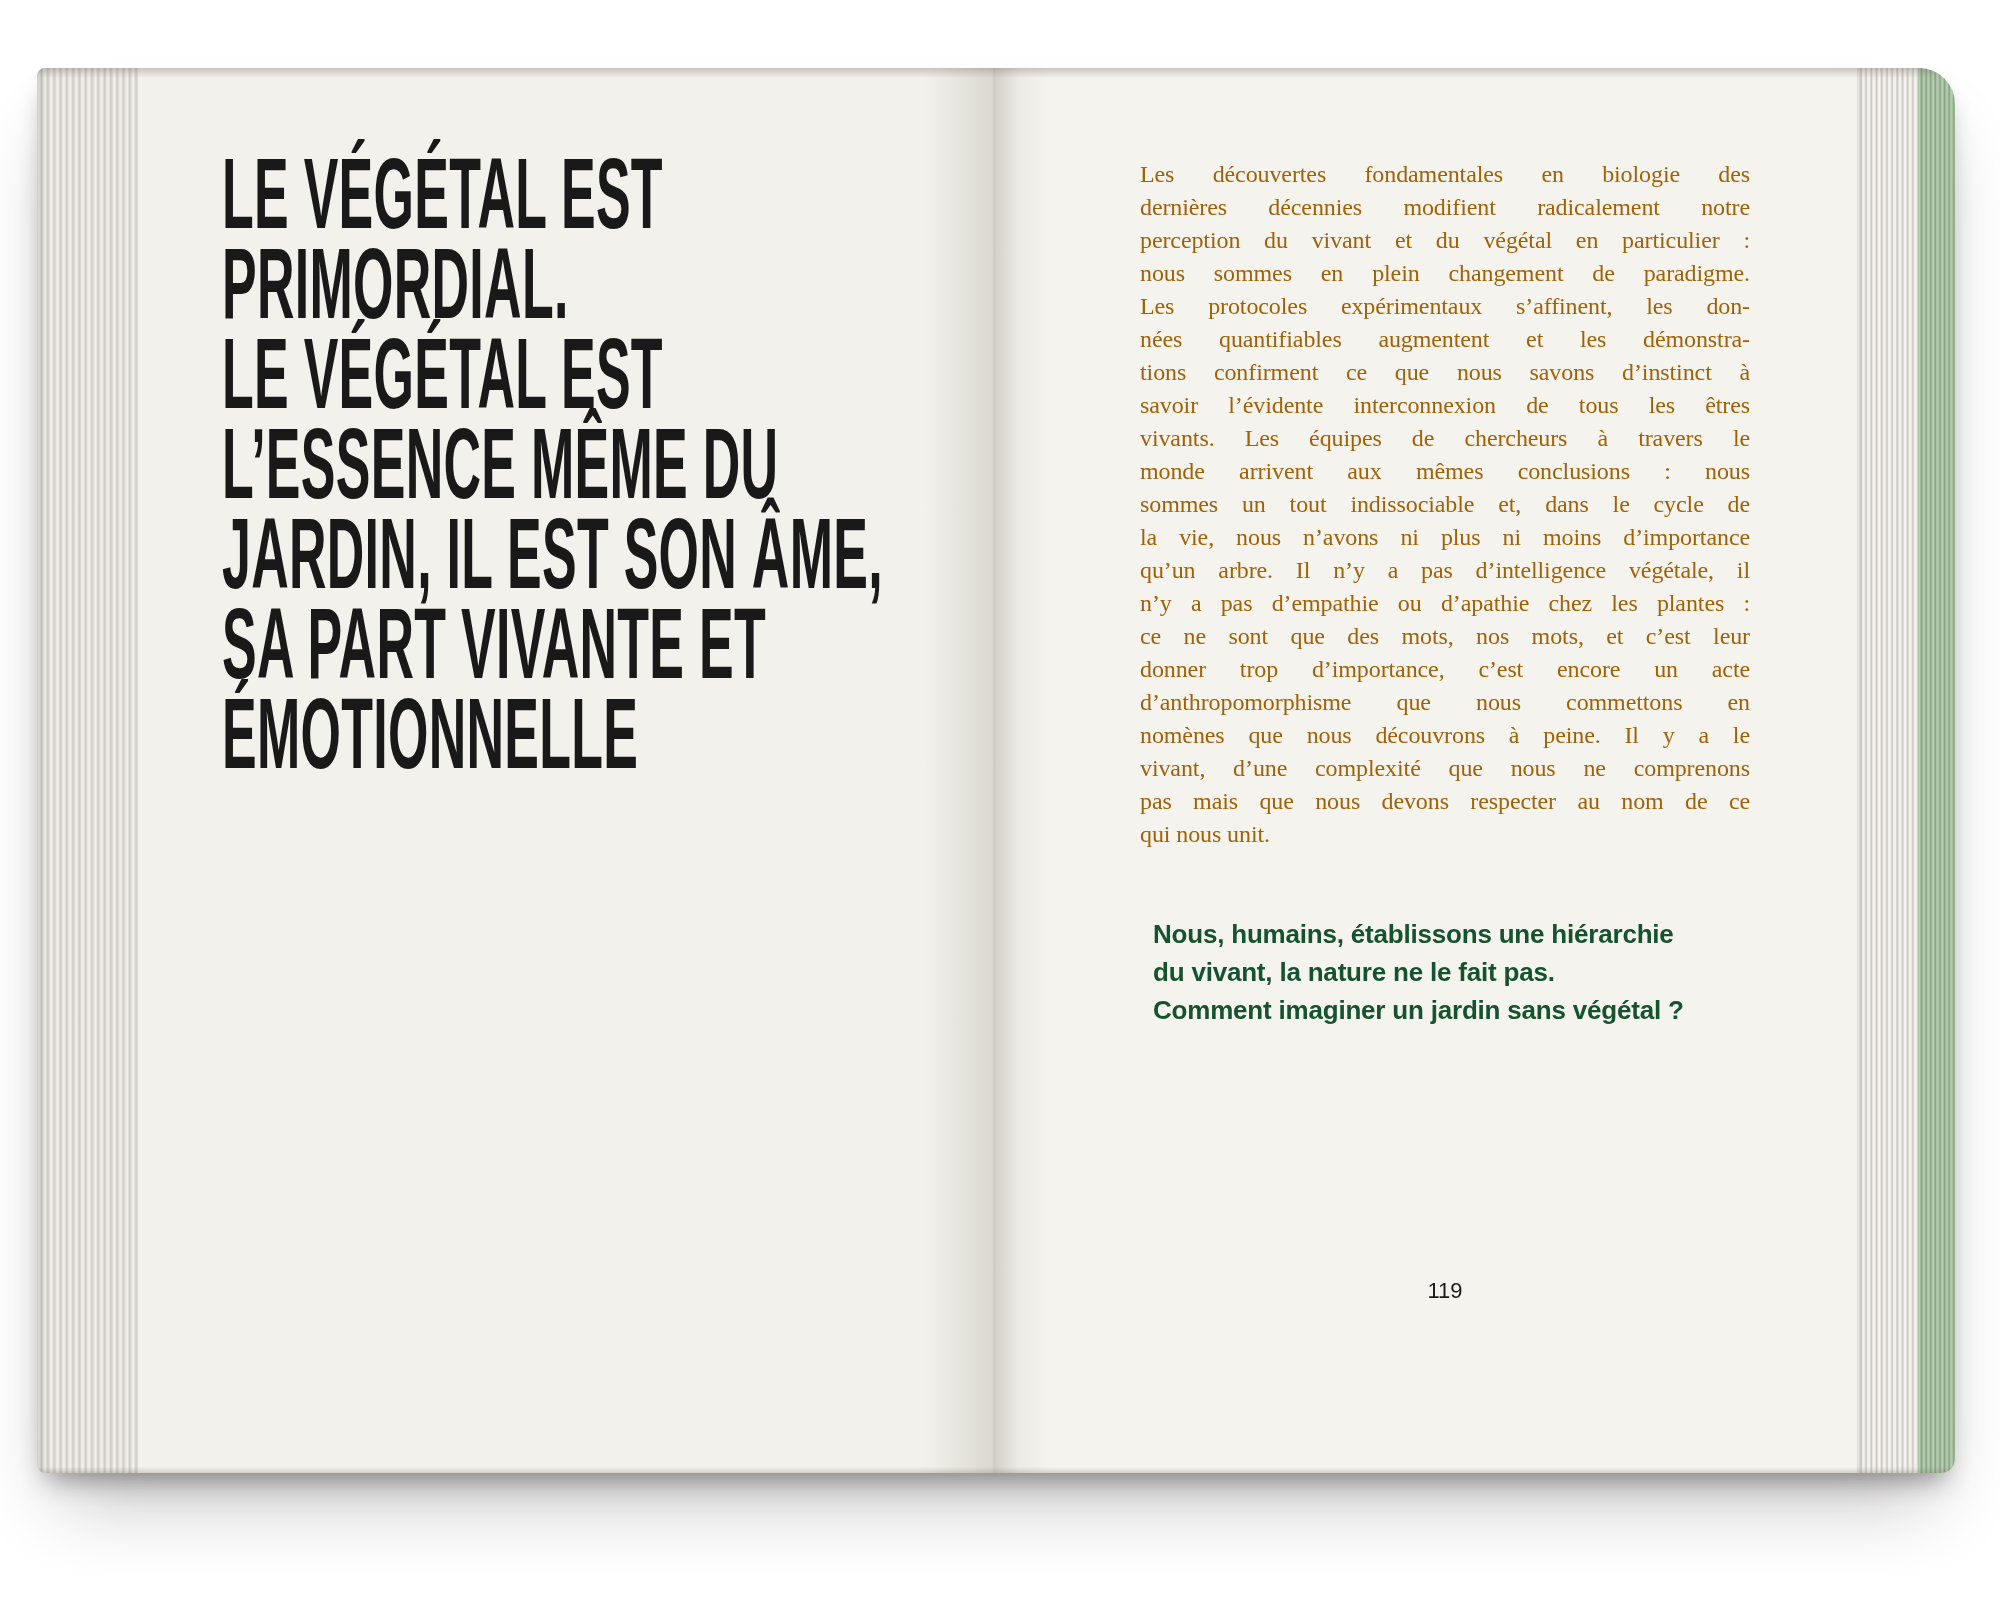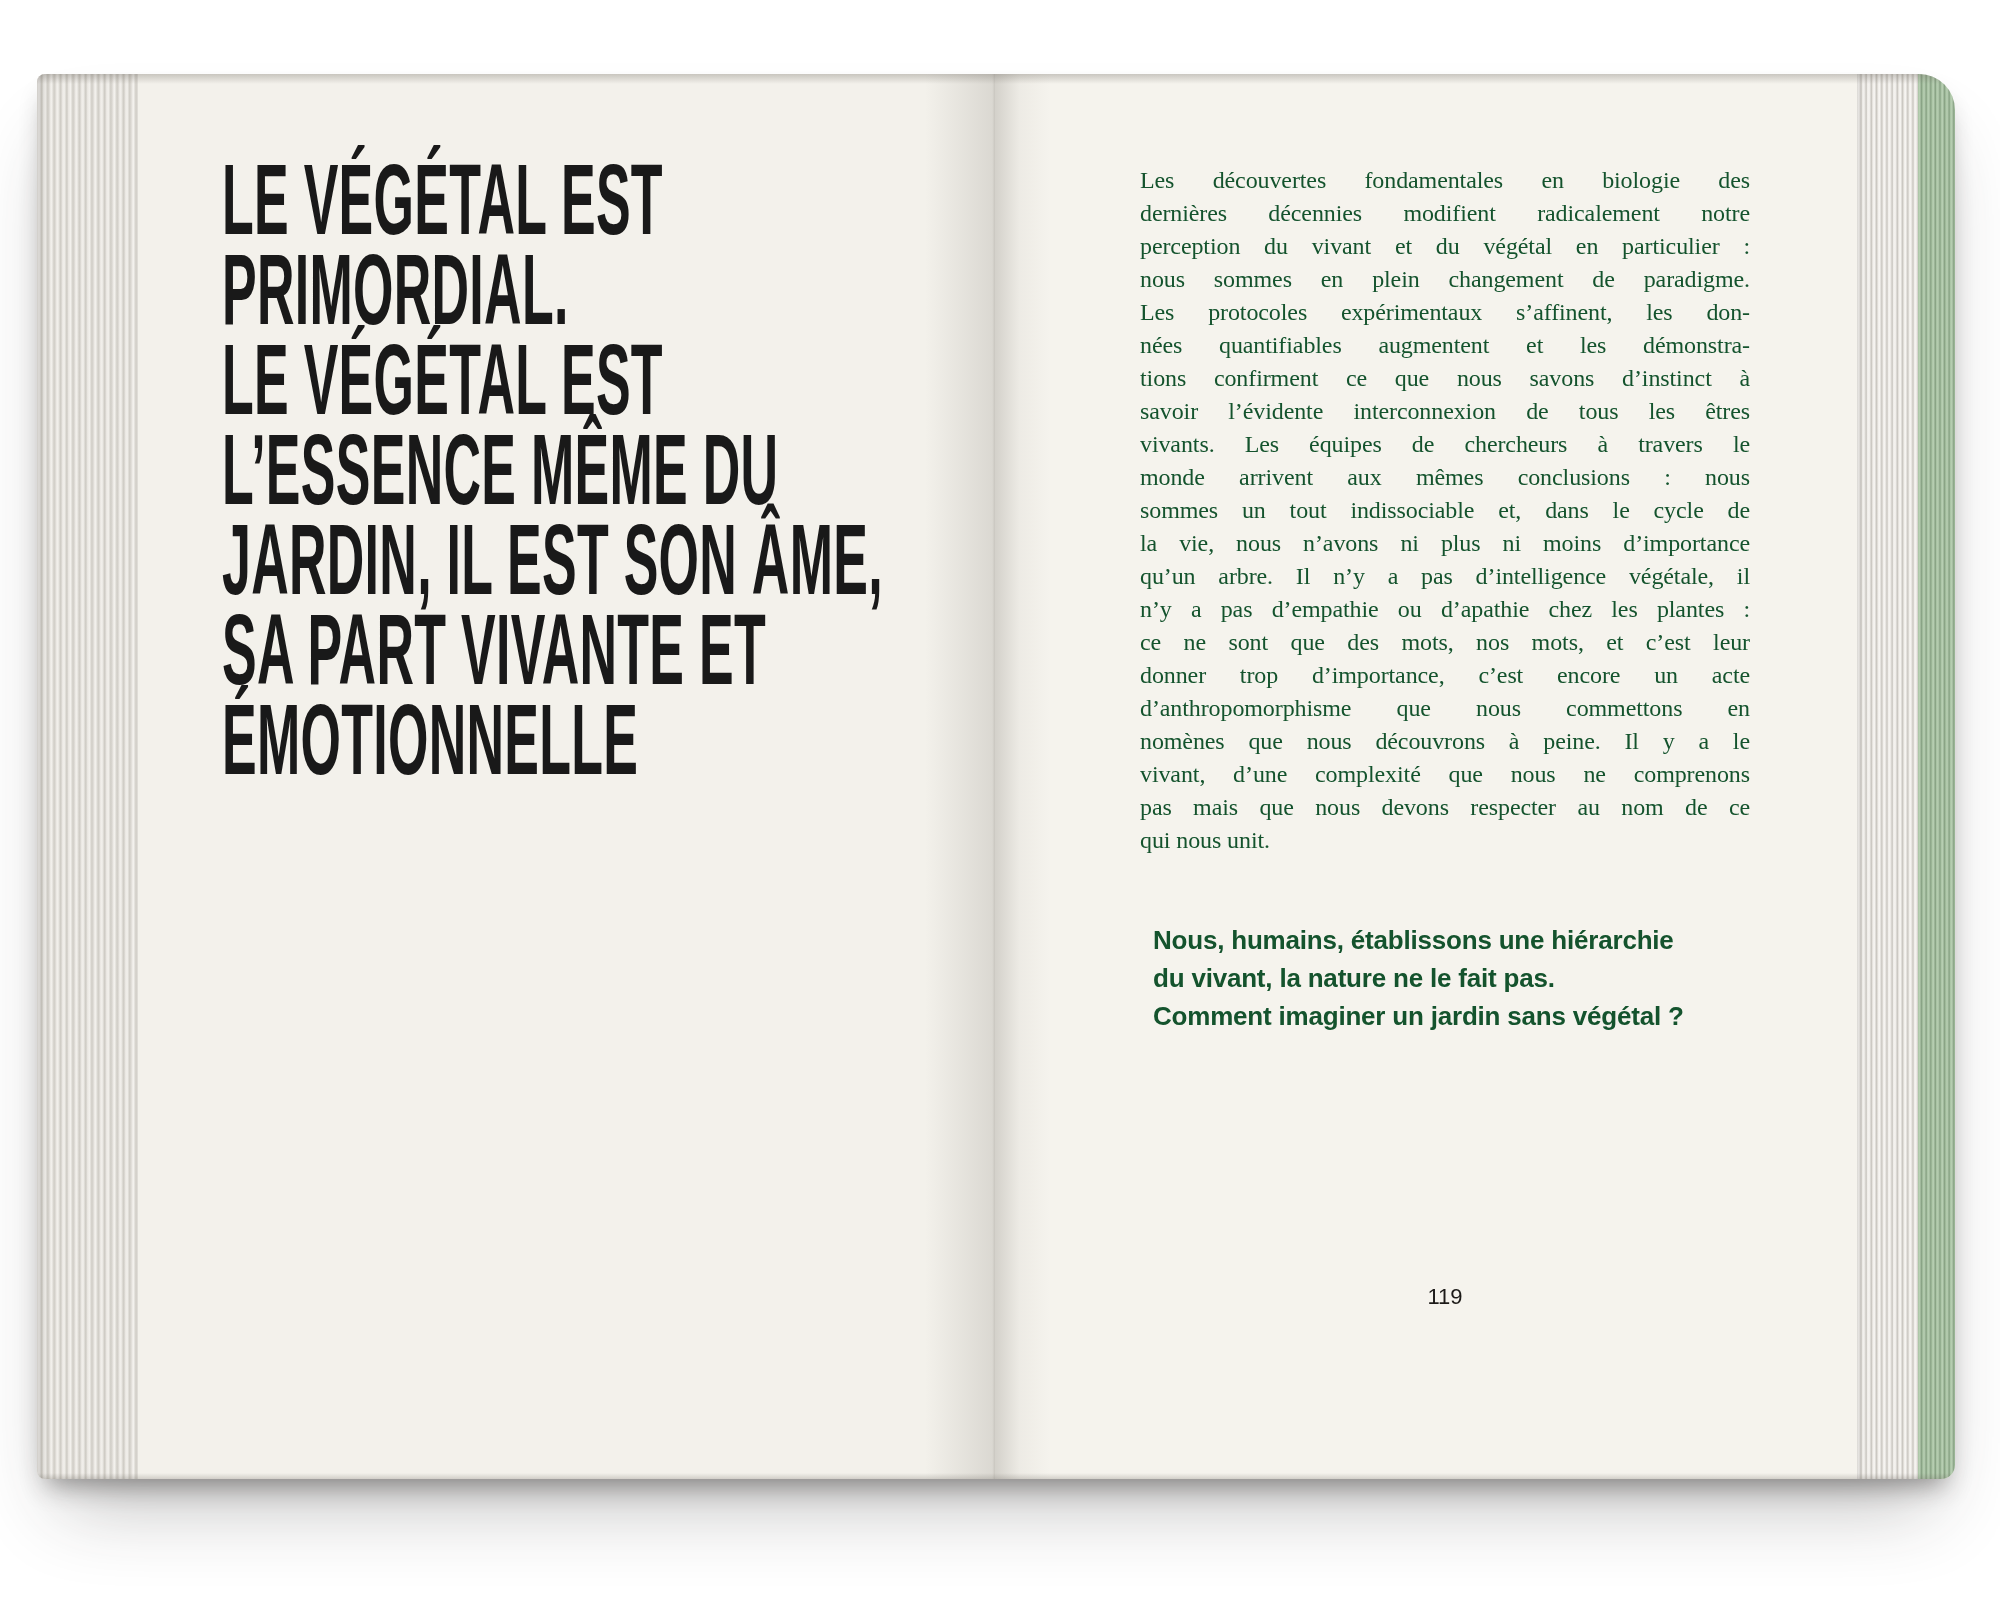--- a/index.html
+++ b/index.html
@@ -2,21 +2,21 @@
 <html><head>
 <meta charset="utf-8">
 <style>
   * { margin: 0; padding: 0; box-sizing: border-box; }
   body { background: #ffffff; font-family: "Liberation Sans", sans-serif; }
   .stage {
     position: relative; width: 2000px; height: 1600px;
     background: #ffffff; overflow: hidden;
   }
   .book {
-    position: absolute; left: 37px; top: 74px; width: 1918px; height: 1405px;
+    position: absolute; left: 37px; top: 68px; width: 1918px; height: 1405px;
     background: #f4f2ec;
     border-radius: 8px 36px 14px 8px;
     overflow: hidden;
     box-shadow: 0 16px 26px -10px rgba(40,38,35,0.45),
                 0 48px 80px -24px rgba(40,38,35,0.30);
   }
   
   .book::before {
     content: ""; position: absolute; left: 0; top: 0; right: 0; height: 10px;
     background: linear-gradient(180deg, rgba(110,105,97,0.32), rgba(110,105,97,0));
@@ -63,21 +63,21 @@
   .headline {
     position: absolute; left: 185px; top: 80px;
     transform: scaleX(0.52); transform-origin: left top;
     font-family: "Liberation Sans", sans-serif;
     font-weight: 700; font-size: 100px; line-height: 90px;
     letter-spacing: 0.5px; color: #191919; white-space: nowrap;
   }
   .body-block {
     position: absolute; left: 1103px; top: 90px; width: 610px;
     font-family: "Liberation Serif", serif;
-    font-size: 24px; line-height: 33px; color: #14532d;
+    font-size: 24px; line-height: 33px; color: #a16207;
     letter-spacing: -0.1px;
   }
   .body-line { text-align: justify; text-align-last: justify; white-space: normal; }
   .body-line.para-last { text-align: justify; text-align-last: left; }
   .emphasis-block {
     position: absolute; left: 1103px; top: 847px; width: 620px;
     font-family: "Liberation Sans", sans-serif;
     font-weight: 700; font-size: 26px; line-height: 38px; color: #14532d;
     letter-spacing: -0.2px;
     margin-left: 13px;

